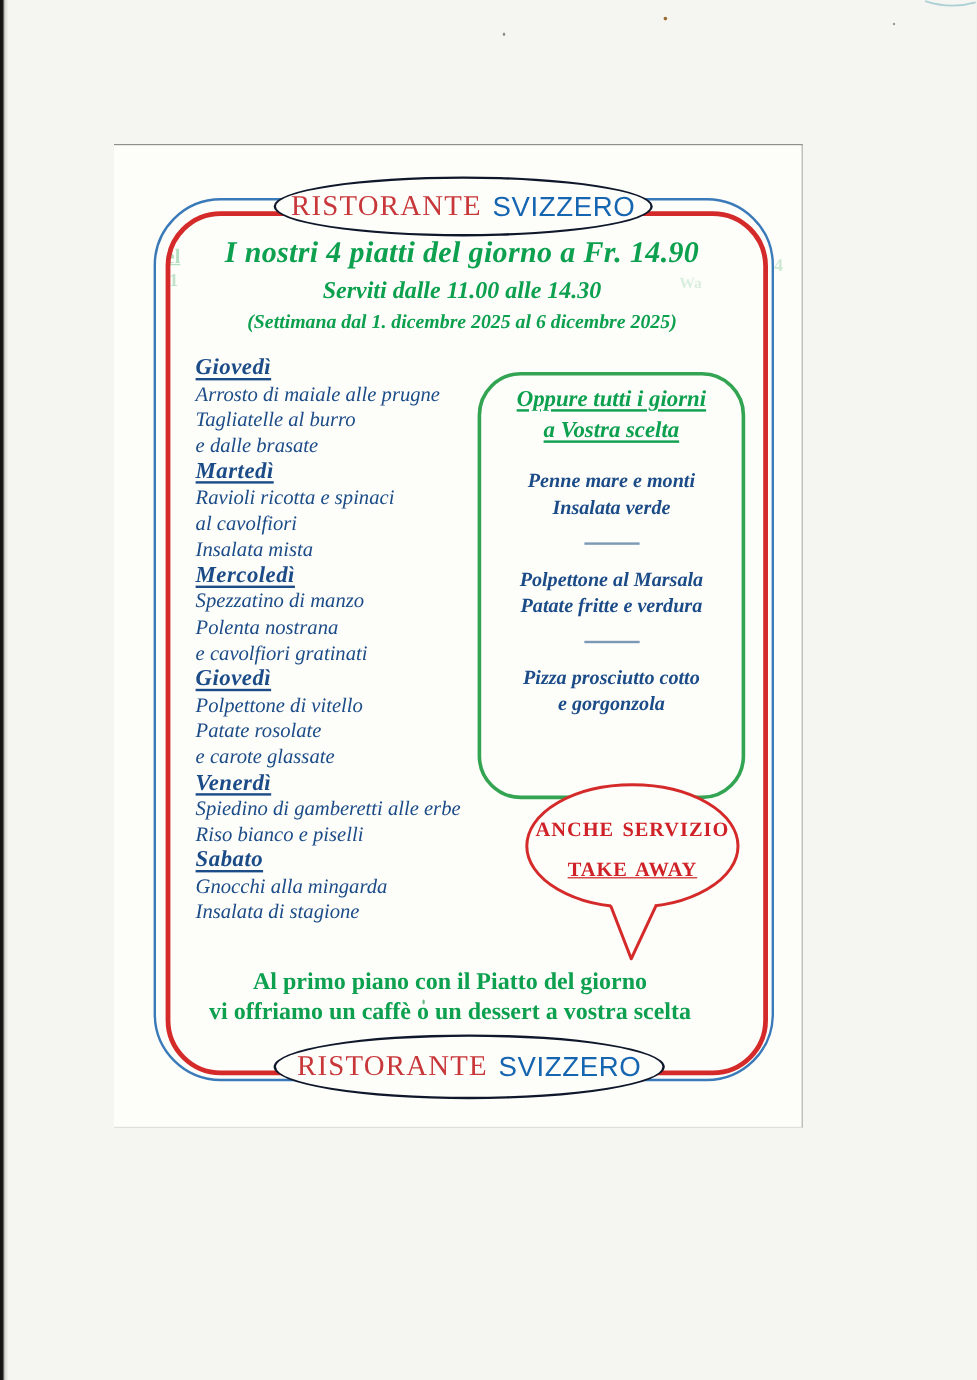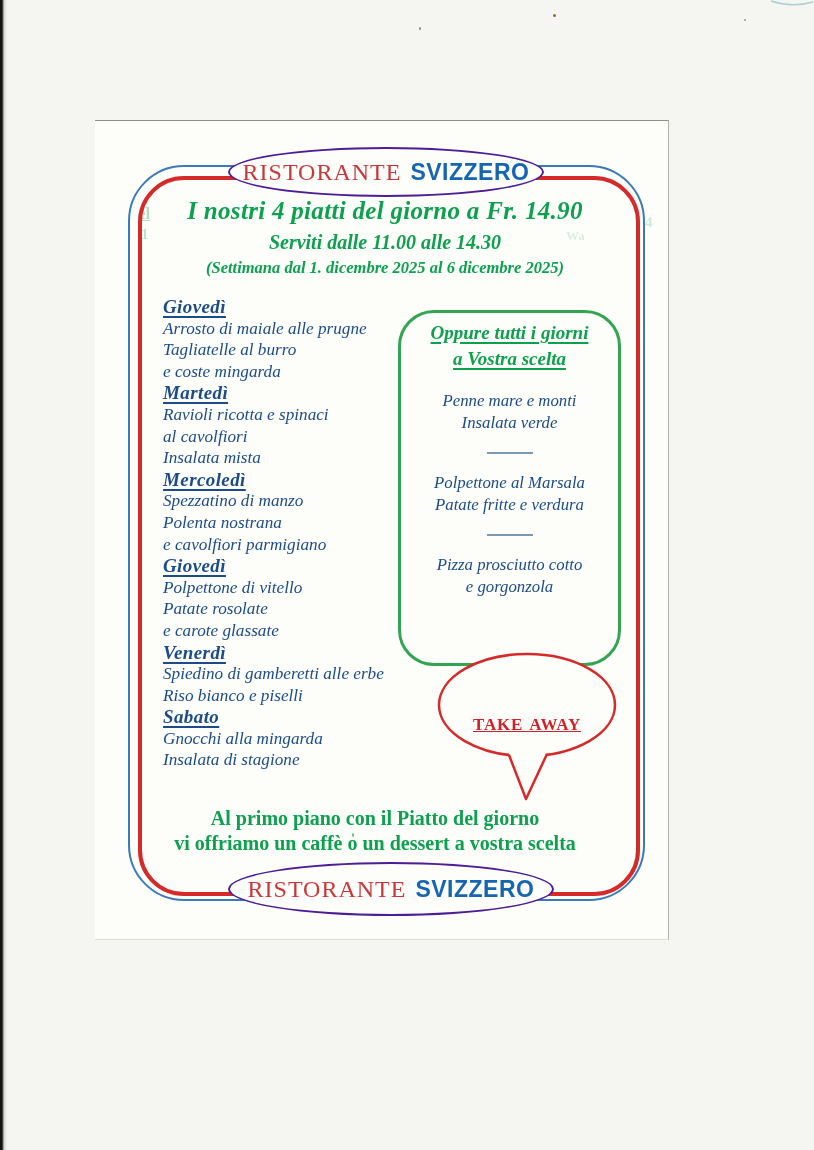--- a/index.html
+++ b/index.html
@@ -17,26 +17,26 @@
 
   
   .sheet{left:95px;top:120px;width:573px;height:818px;background:#fdfdfa;
     border-top:1px solid #90908a;border-right:1px solid #b2b2ac;border-bottom:1px solid #e0e0d8;}
 
   
   .frame-blue{left:128px;top:165px;width:513px;height:732px;border:2px solid #3b7ab8;border-radius:56px;}
   .frame-red{left:138px;top:176px;width:494px;height:712px;border:4px solid #d42a2a;border-radius:46px;}
 
   
-  .oval{background:#fdfdfa;border:2px solid #4c1d95;border-radius:50%;
+  .oval{background:#fdfdfa;border:2px solid #0f172a;border-radius:50%;
     display:flex;align-items:center;justify-content:center;white-space:nowrap;}
   .oval-top{left:228px;top:147px;width:312px;height:46px;}
   .oval-bottom{left:228px;top:862px;width:322px;height:50px;}
   .rest-name-red{color:#c8373a;font-size:24px;letter-spacing:1px;}
-  .rest-name-blue{color:#1565b0;font-family:"Liberation Sans",sans-serif;font-weight:700;
+  .rest-name-blue{color:#1565b0;font-family:"Liberation Sans",sans-serif;font-weight:400;
     font-size:23px;letter-spacing:.5px;margin-left:9px;}
 
   
   .header-block{left:140px;top:197px;width:490px;text-align:center;color:#0da04f;}
   .header-title{font-size:25px;font-weight:bold;font-style:italic;
     text-decoration-thickness:2px;text-underline-offset:4px;letter-spacing:.3px;}
   .header-sub{font-size:20px;font-weight:bold;font-style:italic;margin-top:6px;}
   .header-week{font-size:16.5px;font-weight:bold;font-style:italic;margin-top:4px;}
 
   
@@ -44,21 +44,21 @@
   .day-name{font-size:19px;font-weight:bold;font-style:italic;line-height:21.6px;
     text-decoration:underline;text-decoration-thickness:1.5px;text-underline-offset:3px;letter-spacing:.4px;}
   .dish{font-size:17.2px;font-style:italic;line-height:21.6px;}
 
   
   .daily-box{left:398px;top:310px;width:223px;height:356px;border:3px solid #33a452;border-radius:36px;box-sizing:border-box;}
   .daily-content{left:398px;top:310px;width:223px;text-align:center;}
   .daily-title{color:#0da04f;font-size:19px;font-weight:bold;font-style:italic;line-height:26px;
     text-decoration:underline;text-decoration-thickness:1.5px;text-underline-offset:3px;}
   .daily-title-wrap{padding-top:10px;}
-  .opt{color:#1c4c87;font-size:16.8px;font-style:italic;line-height:22px;}
+  .opt{color:#1c4c87;font-size:16.8px;font-style:italic;line-height:22px;font-weight:bold;}
   .opt-group-1{margin-top:18px;}
   .divider{width:46px;height:2px;background:#7b98b5;margin:18px auto 18px auto;}
 
   
   .bubble-text{width:190px;text-align:center;color:#cf2127;font-weight:bold;
     font-size:17px;letter-spacing:.8px;word-spacing:2px;}
   .bubble-line1{left:432px;top:682px;}
   .bubble-line2{left:432px;top:715px;text-decoration:underline;}
 
   
@@ -103,33 +103,33 @@
     <div class="header-title">I nostri 4 piatti del giorno a Fr. 14.90</div>
     <div class="header-sub">Serviti dalle 11.00 alle 14.30</div>
     <div class="header-week">(Settimana dal 1. dicembre 2025 al 6 dicembre 2025)</div>
   </div>
 
   <div class="abs week-col">
     <div class="day">
       <div class="day-name">Giovedì</div>
       <div class="dish">Arrosto di maiale alle prugne</div>
       <div class="dish">Tagliatelle al burro</div>
-      <div class="dish">e coste mingarda</div>
+      <div class="dish">e dalle brasate</div>
     </div>
     <div class="day">
       <div class="day-name">Martedì</div>
       <div class="dish">Ravioli ricotta e spinaci</div>
       <div class="dish">al cavolfiori</div>
       <div class="dish">Insalata mista</div>
     </div>
     <div class="day">
       <div class="day-name">Mercoledì</div>
       <div class="dish">Spezzatino di manzo</div>
       <div class="dish">Polenta nostrana</div>
-      <div class="dish">e cavolfiori parmigiano</div>
+      <div class="dish">e cavolfiori gratinati</div>
     </div>
     <div class="day">
       <div class="day-name">Giovedì</div>
       <div class="dish">Polpettone di vitello</div>
       <div class="dish">Patate rosolate</div>
       <div class="dish">e carote glassate</div>
     </div>
     <div class="day">
       <div class="day-name">Venerdì</div>
       <div class="dish">Spiedino di gamberetti alle erbe</div>
@@ -162,20 +162,21 @@
       <div class="opt">Pizza prosciutto cotto</div>
       <div class="opt">e gorgonzola</div>
     </div>
   </div>
 
   <svg class="abs" style="left:430px;top:645px;width:200px;height:165px;">
     <ellipse cx="97" cy="60" rx="88" ry="51" fill="#fdfdfa" stroke="#d42a2a" stroke-width="2.5"></ellipse>
     <polygon points="76,100 96,152 120,99" fill="#fdfdfa" stroke="none"></polygon>
     <path d="M79,110 L96,154 L117,109" fill="#fdfdfa" stroke="#d42a2a" stroke-width="2.5" stroke-linejoin="round"></path>
   </svg>
+  <div class="abs bubble-text bubble-line1">ANCHE SERVIZIO</div>
   <div class="abs bubble-text bubble-line2">TAKE AWAY</div>
 
   <div class="abs footer-note">
     <div>Al primo piano con il Piatto del giorno</div>
     <div>vi offriamo un caffè o un dessert a vostra scelta</div>
   </div>
 
   <div class="abs oval oval-top">
     <span class="rest-name-red">RISTORANTE</span>
     <span class="rest-name-blue">SVIZZERO</span>

